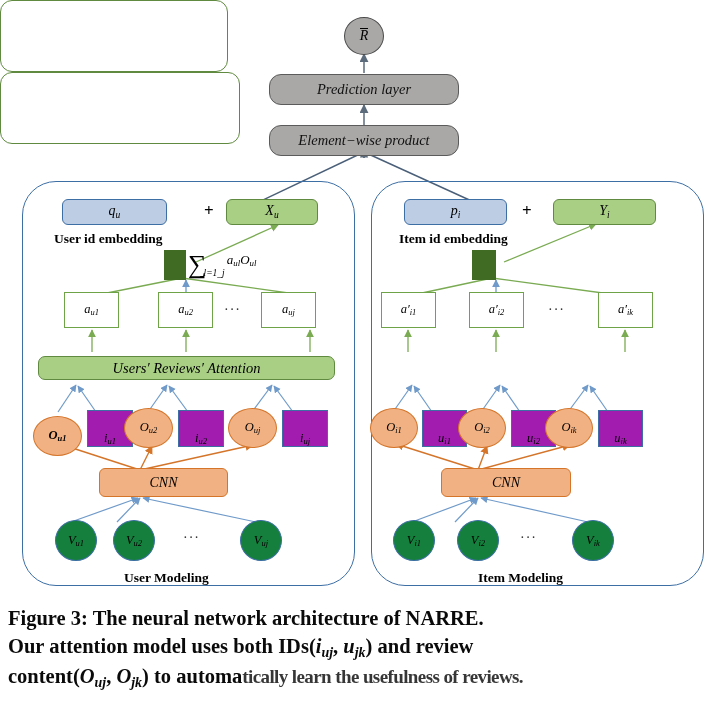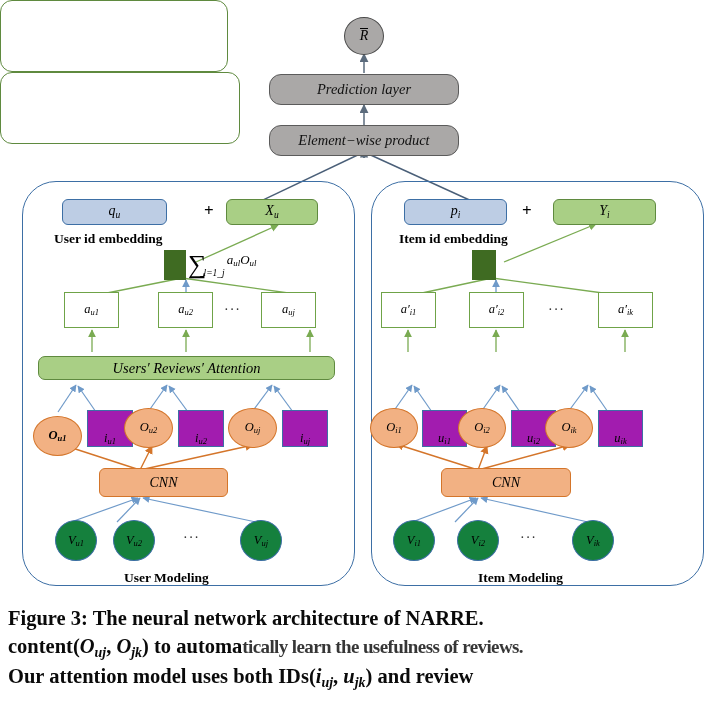--- a/index.html
+++ b/index.html
@@ -295,21 +295,21 @@
   </div>
   <div class="dots" style="left:520px;top:530px;">···</div>
   <div class="node v-circle" style="left:572px;top:520px;width:42px;height:41px;">
     <span>V<sub>ik</sub></span>
   </div>
 
   <div class="lbl" style="left:478px;top:570px;">Item Modeling</div>
 
   <div id="caption">
     <span class="ln">Figure 3: The neural network architecture of NARRE.</span>
+    <span class="ln">
+      Our attention model uses both IDs(<i>i<sub>uj</sub></i>, <i>u<sub>jk</sub></i>) and review
+    </span>
     <span class="ln ln3">
       content(<i>O<sub>uj</sub></i>, <i>O<sub>jk</sub></i>) to automa<span class="garble">tically learn the usefulness of reviews.</span>
     </span>
-    <span class="ln">
-      Our attention model uses both IDs(<i>i<sub>uj</sub></i>, <i>u<sub>jk</sub></i>) and review
-    </span>
   </div>
 
 </div>
 
 </body></html>

